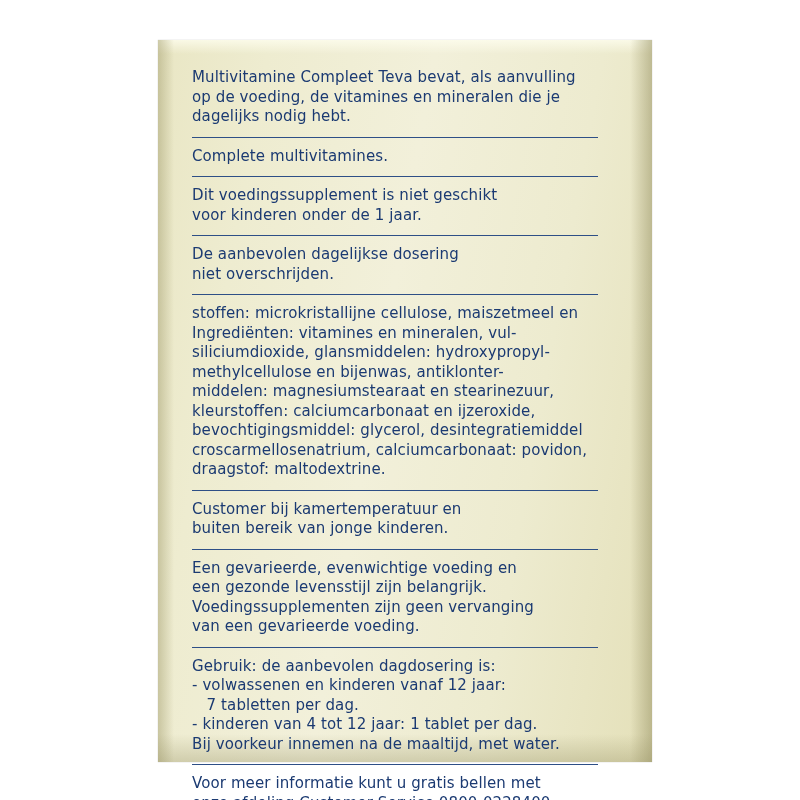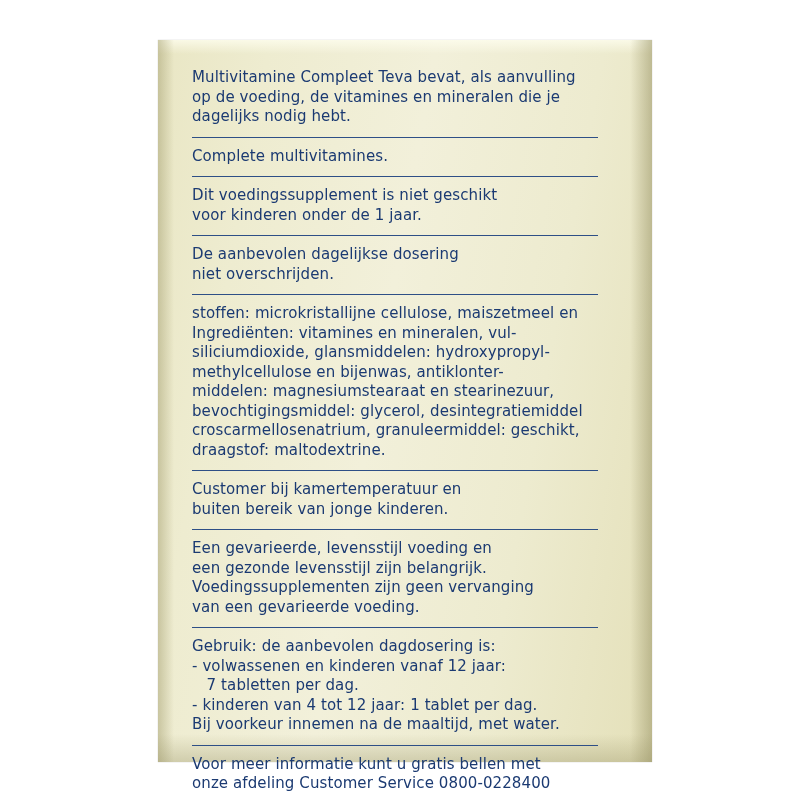--- a/index.html
+++ b/index.html
@@ -119,32 +119,33 @@
       <div class="line">De aanbevolen dagelijkse dosering</div>
       <div class="line">niet overschrijden.</div>
     </div>
 
     <div class="block">
       <div class="line">stoffen: microkristallijne cellulose, maiszetmeel en</div>
       <div class="line"><span class="bold">Ingrediënten:</span><span> vitamines en mineralen, vul-</span></div>
       <div class="line">siliciumdioxide, glansmiddelen: hydroxypropyl-</div>
       <div class="line">methylcellulose en bijenwas, antiklonter-</div>
       <div class="line">middelen: magnesiumstearaat en stearinezuur,</div>
+      <div class="line">kleurstoffen: calciumcarbonaat en ijzeroxide,</div>
       <div class="line">bevochtigingsmiddel: glycerol, desintegratiemiddel</div>
-      <div class="line">croscarmellosenatrium, granuleermiddel: geschikt,</div>
+      <div class="line">croscarmellosenatrium, calciumcarbonaat: povidon,</div>
       <div class="line">draagstof: maltodextrine.</div>
     </div>
 
     <div class="block">
       <div class="line">Customer bij kamertemperatuur en</div>
       <div class="line">buiten bereik van jonge kinderen.</div>
     </div>
 
     <div class="block">
-      <div class="line">Een gevarieerde, levensstijl voeding en</div>
+      <div class="line">Een gevarieerde, evenwichtige voeding en</div>
       <div class="line">een gezonde levensstijl zijn belangrijk.</div>
       <div class="line">Voedingssupplementen zijn geen vervanging</div>
       <div class="line">van een gevarieerde voeding.</div>
     </div>
 
     <div class="block">
       <div class="line"><span class="bold">Gebruik:</span><span> de aanbevolen dagdosering is:</span></div>
       <div class="line">- volwassenen en kinderen vanaf 12 jaar:</div>
       <div class="line">   7 tabletten per dag.</div>
       <div class="line">- kinderen van 4 tot 12 jaar: 1 tablet per dag.</div>

